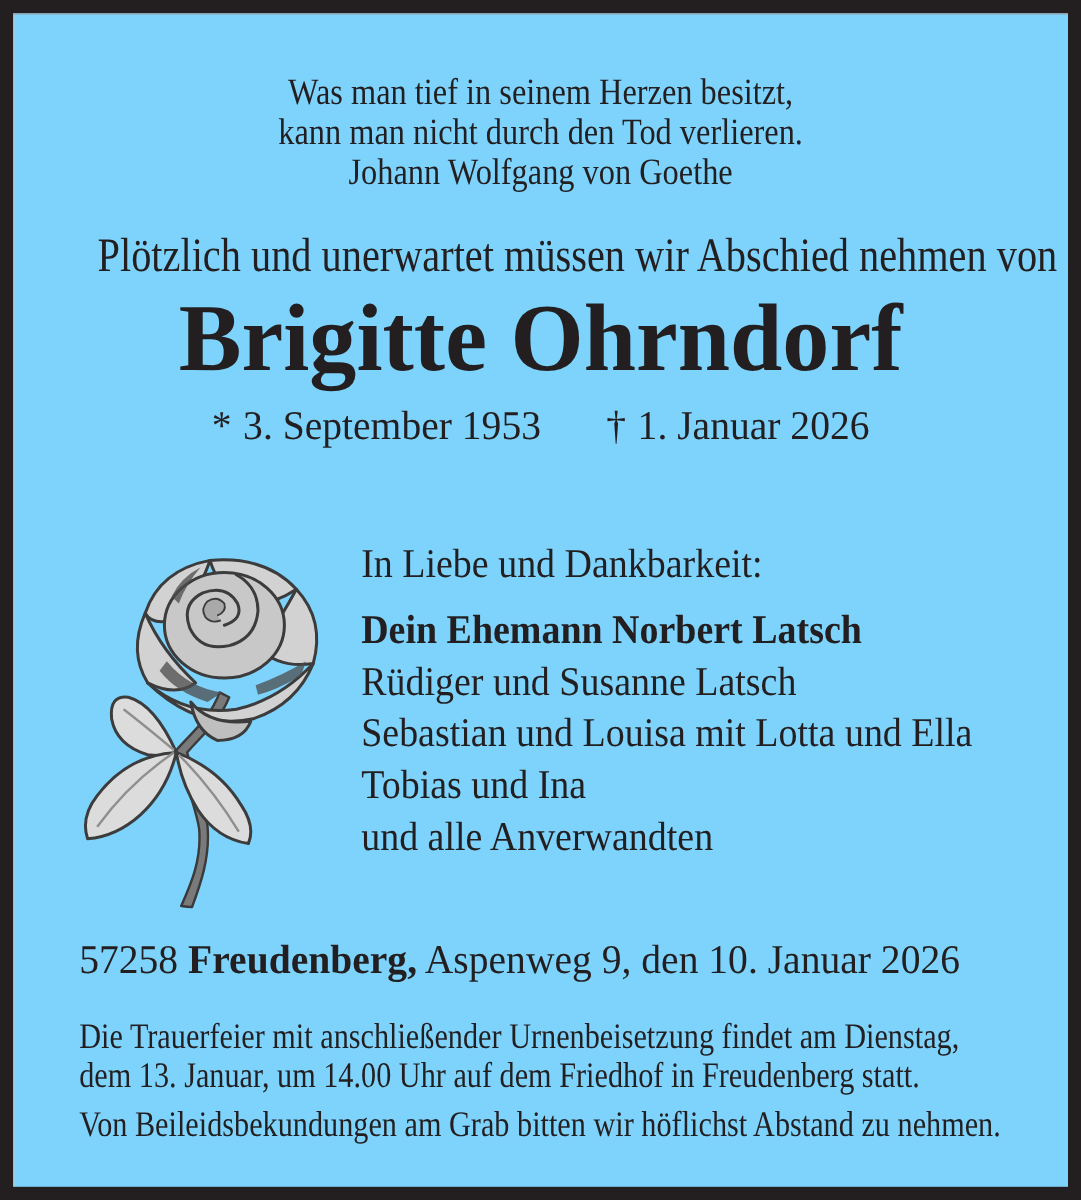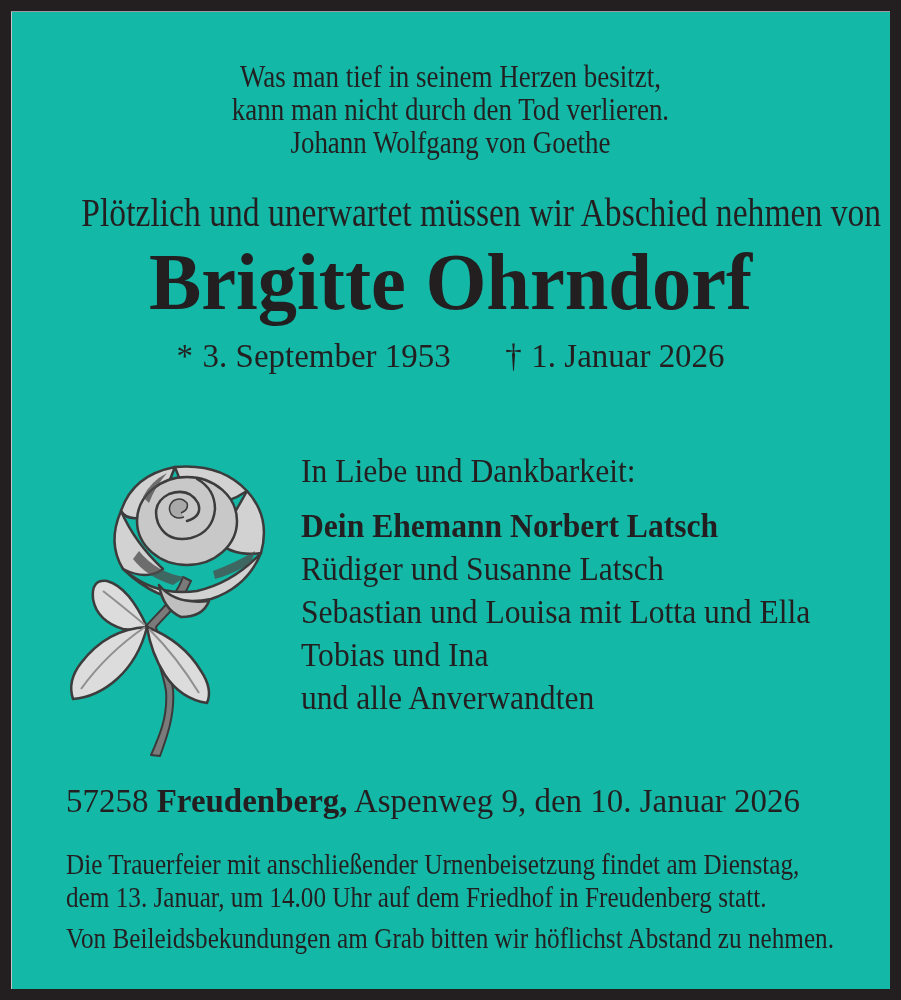--- a/index.html
+++ b/index.html
@@ -1,21 +1,21 @@
 <!DOCTYPE html>
 <html><head>
 <meta charset="utf-8">
 <style>
   html, body { margin: 0; padding: 0; background: #ffffff; }
   .page {
     position: relative;
     width: 901px;
     height: 1000px;
     box-sizing: border-box;
-    background: #14b8a6;
+    background: #7dd3fc;
     border: 11px solid #231f20;
     font-family: "Liberation Serif", "DejaVu Serif", serif;
     color: #231f20;
     overflow: hidden;
   }
   .inner-line {
     position: absolute; inset: 0;
     box-shadow: inset 0 1px 0 #9a9aa0, inset 1px 0 0 #c4c4c8;
     pointer-events: none;
   }

